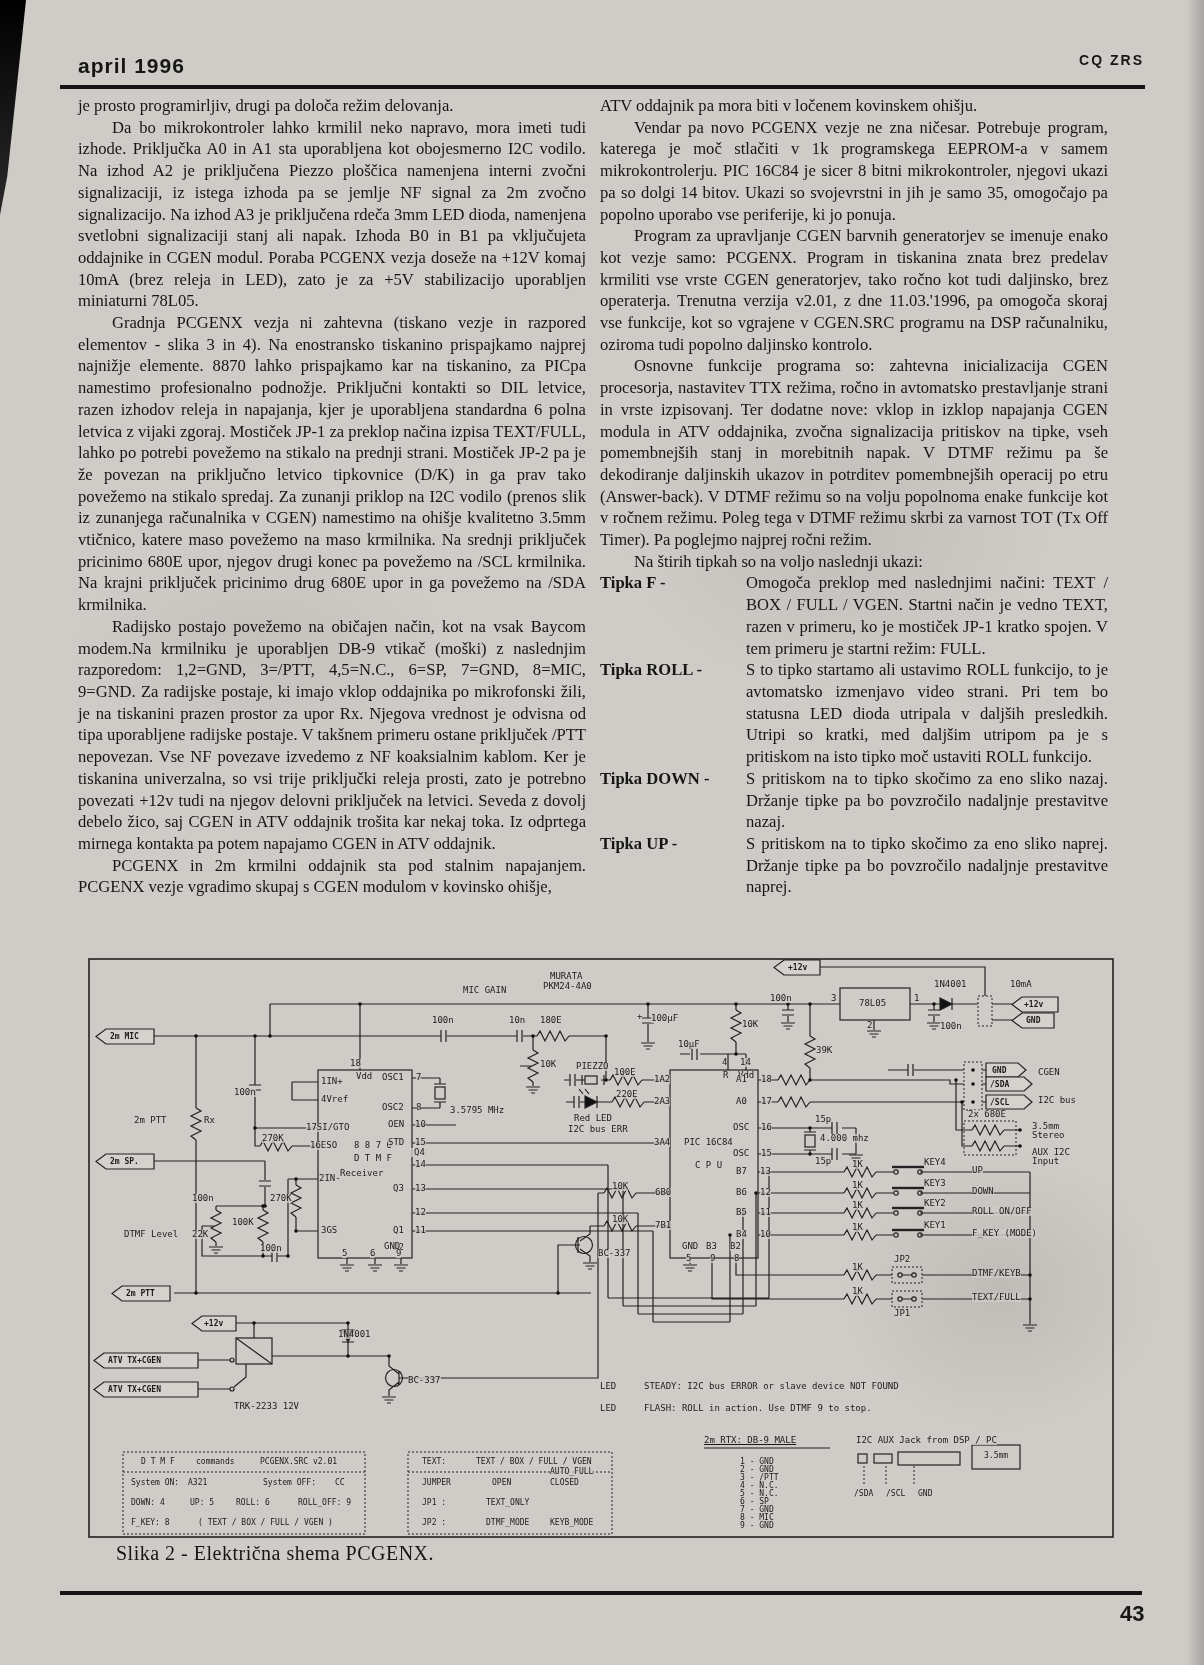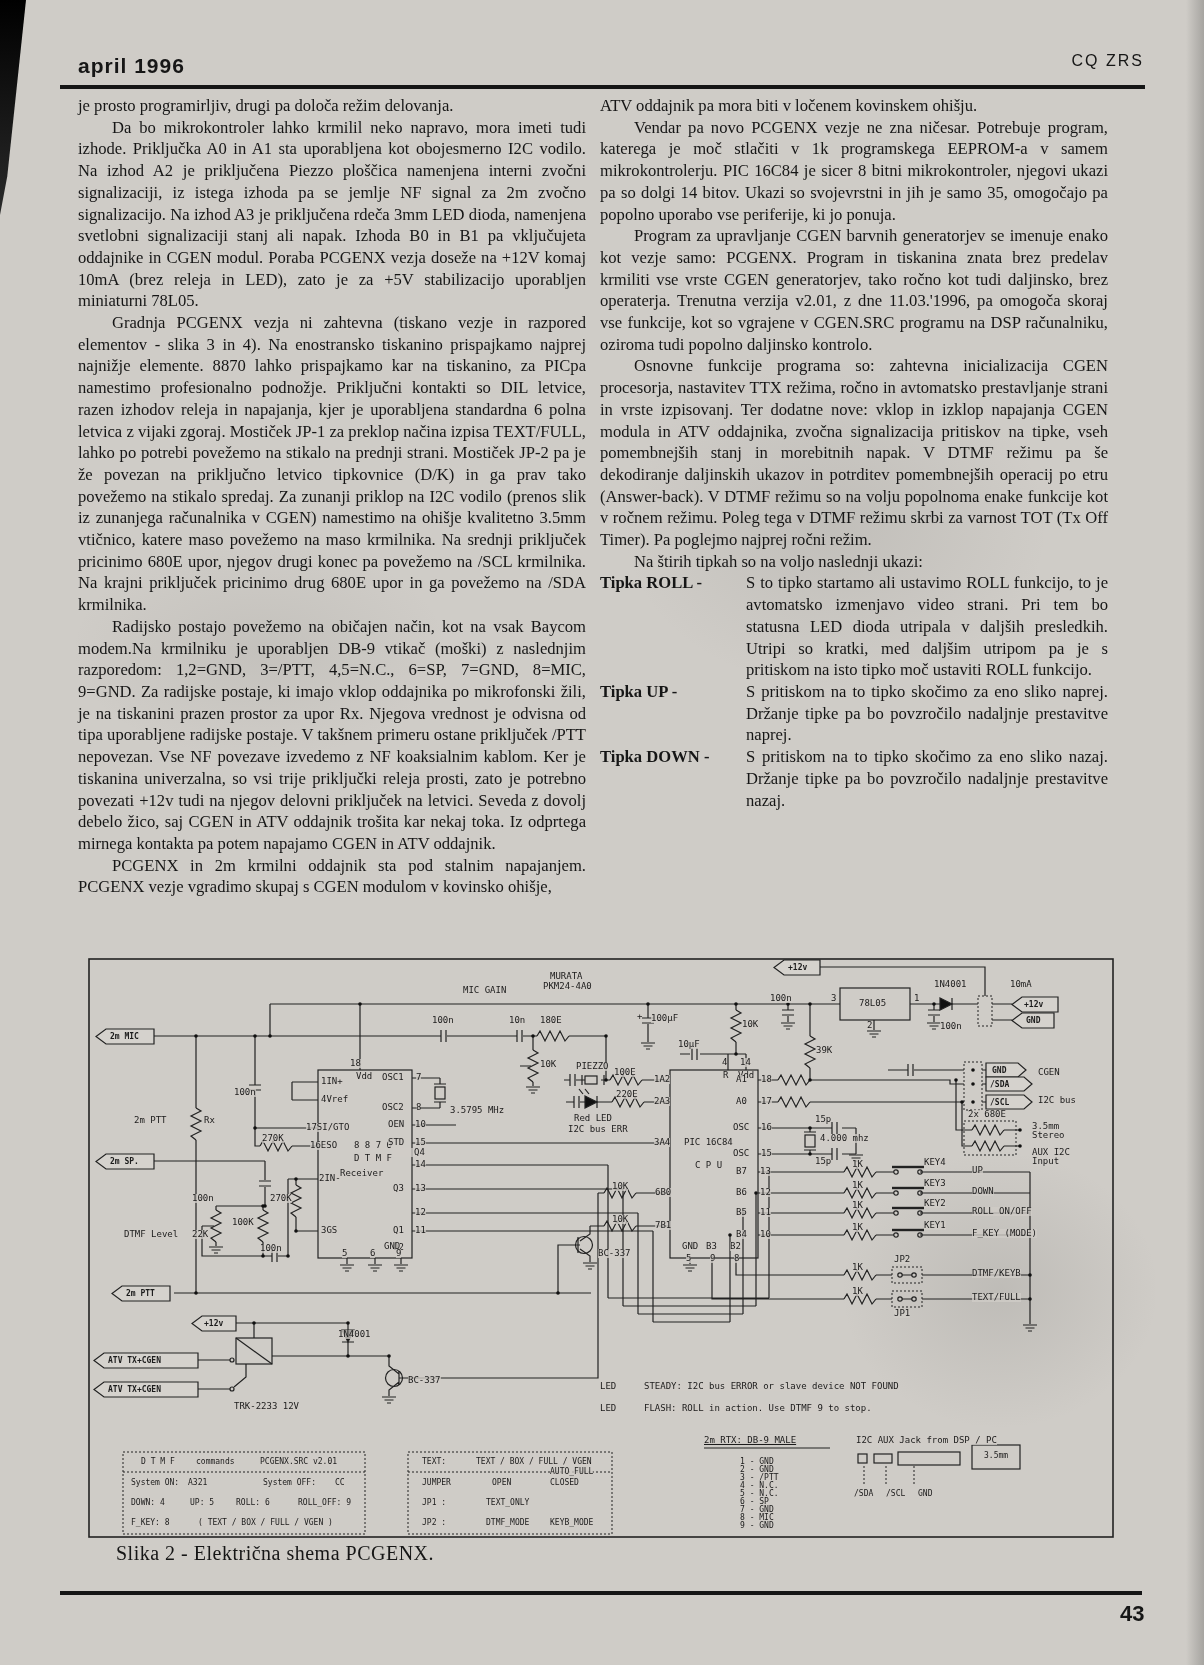--- a/index.html
+++ b/index.html
@@ -3,21 +3,21 @@
 <meta charset="utf-8">
 <style>
   html,body{margin:0;padding:0;background:#8e8d8b;}
   .page{position:relative;width:1204px;height:1665px;background:#cfccc7;overflow:hidden;
         font-family:"Liberation Serif",serif;color:#161616;}
   .blob{position:absolute;border-radius:50%;pointer-events:none;}
   .streak{position:absolute;left:0;top:0;width:26px;height:215px;background:linear-gradient(#000,#2a2a2a);
           clip-path:polygon(0 0,100% 0,28% 82%,0 100%);}
   .edge{position:absolute;right:0;top:0;width:18px;height:100%;background:linear-gradient(to right,rgba(0,0,0,0),rgba(90,90,88,.35));}
   .hleft{position:absolute;left:78px;top:54px;font-family:"Liberation Sans",sans-serif;font-weight:bold;font-size:21px;letter-spacing:1px;}
-  .hright{position:absolute;right:60px;top:52px;font-family:"Liberation Sans",sans-serif;font-weight:normal;font-size:16px;letter-spacing:2px;}
+  .hright{position:absolute;right:60px;top:52px;font-family:"Liberation Sans",sans-serif;font-weight:bold;font-size:14px;letter-spacing:2px;}
   .hrule{position:absolute;left:60px;top:85px;width:1085px;height:4px;background:#151515;}
   .frule{position:absolute;left:60px;top:1591px;width:1082px;height:4px;background:#151515;}
   .pnum{position:absolute;left:1120px;top:1601px;font-family:"Liberation Sans",sans-serif;font-weight:bold;font-size:22px;}
   .col{position:absolute;top:95px;width:508px;font-size:16.6px;line-height:21.7px;text-align:justify;}
   .col p{margin:0;}
   .col p.ind{text-indent:34px;}
   .keyrow{display:flex;}
   .keylabel{flex:0 0 146px;font-weight:bold;}
   .keytext{flex:1;text-align:justify;}
   .sch{position:absolute;left:88px;top:958px;width:1026px;height:580px;}
@@ -51,30 +51,34 @@
       <p class="ind">Radijsko postajo povežemo na običajen način, kot na vsak Baycom modem.Na krmilniku je uporabljen DB-9 vtikač (moški) z naslednjim razporedom: 1,2=GND, 3=/PTT, 4,5=N.C., 6=SP, 7=GND, 8=MIC, 9=GND. Za radijske postaje, ki imajo vklop oddajnika po mikrofonski žili, je na tiskanini prazen prostor za upor Rx. Njegova vrednost je odvisna od tipa uporabljene radijske postaje. V takšnem primeru ostane priključek /PTT nepovezan. Vse NF povezave izvedemo z NF koaksialnim kablom. Ker je tiskanina univerzalna, so vsi trije priključki releja prosti, zato je potrebno povezati +12v tudi na njegov delovni priključek na letvici. Seveda z dovolj debelo žico, saj CGEN in ATV oddajnik trošita kar nekaj toka. Iz odprtega mirnega kontakta pa potem napajamo CGEN in ATV oddajnik.</p>
       <p class="ind">PCGENX in 2m krmilni oddajnik sta pod stalnim napajanjem. PCGENX vezje vgradimo skupaj s CGEN modulom v kovinsko ohišje,</p>
     </div>
   <div class="col" style="left:600px;">
       <p>ATV oddajnik pa mora biti v ločenem kovinskem ohišju.</p>
       <p class="ind">Vendar pa novo PCGENX vezje ne zna ničesar. Potrebuje program, katerega je moč stlačiti v 1k programskega EEPROM-a v samem mikrokontrolerju. PIC 16C84 je sicer 8 bitni mikrokontroler, njegovi ukazi pa so dolgi 14 bitov. Ukazi so svojevrstni in jih je samo 35, omogočajo pa popolno uporabo vse periferije, ki jo ponuja.</p>
       <p class="ind">Program za upravljanje CGEN barvnih generatorjev se imenuje enako kot vezje samo: PCGENX. Program in tiskanina znata brez predelav krmiliti vse vrste CGEN generatorjev, tako ročno kot tudi daljinsko, brez operaterja. Trenutna verzija v2.01, z dne 11.03.'1996, pa omogoča skoraj vse funkcije, kot so vgrajene v CGEN.SRC programu na DSP računalniku, oziroma tudi popolno daljinsko kontrolo.</p>
       <p class="ind">Osnovne funkcije programa so: zahtevna inicializacija CGEN procesorja, nastavitev TTX režima, ročno in avtomatsko prestavljanje strani in vrste izpisovanj. Ter dodatne nove: vklop in izklop napajanja CGEN modula in ATV oddajnika, zvočna signalizacija pritiskov na tipke, vseh pomembnejših stanj in morebitnih napak. V DTMF režimu pa še dekodiranje daljinskih ukazov in potrditev pomembnejših operacij po etru (Answer-back). V DTMF režimu so na volju popolnoma enake funkcije kot v ročnem režimu. Poleg tega v DTMF režimu skrbi za varnost TOT (Tx Off Timer). Pa poglejmo najprej ročni režim.</p>
       <p class="ind">Na štirih tipkah so na voljo naslednji ukazi:</p>
       <div class="keyrow">
+        <span class="keylabel">Tipka F -</span>
+        <div class="keytext">Omogoča preklop med naslednjimi načini: TEXT / BOX / FULL / VGEN. Startni način je vedno TEXT, razen v primeru, ko je mostiček JP-1 kratko spojen. V tem primeru je startni režim: FULL.</div>
+      </div>
+      <div class="keyrow">
         <span class="keylabel">Tipka ROLL -</span>
         <div class="keytext">S to tipko startamo ali ustavimo ROLL funkcijo, to je avtomatsko izmenjavo video strani. Pri tem bo statusna LED dioda utripala v daljših presledkih. Utripi so kratki, med daljšim utripom pa je s pritiskom na isto tipko moč ustaviti ROLL funkcijo.</div>
       </div>
       <div class="keyrow">
+        <span class="keylabel">Tipka DOWN -</span>
+        <div class="keytext">S pritiskom na to tipko skočimo za eno sliko nazaj. Držanje tipke pa bo povzročilo nadaljnje prestavitve nazaj.</div>
+      </div>
+      <div class="keyrow">
         <span class="keylabel">Tipka UP -</span>
         <div class="keytext">S pritiskom na to tipko skočimo za eno sliko naprej. Držanje tipke pa bo povzročilo nadaljnje prestavitve naprej.</div>
-      </div>
-      <div class="keyrow">
-        <span class="keylabel">Tipka DOWN -</span>
-        <div class="keytext">S pritiskom na to tipko skočimo za eno sliko nazaj. Držanje tipke pa bo povzročilo nadaljnje prestavitve nazaj.</div>
       </div>
     </div>
 
   <div class="sch">
     <svg width="1026" height="580" viewBox="0 0 1026 580">
       <defs>
         <path id="rz" d="M0,0 L3,-5 L8,5 L13,-5 L18,5 L23,-5 L28,5 L32,0" fill="none"></path>
         <g id="capH">
             <path d="M0,-6 V6 M5,-6 V6"></path>
           </g>

